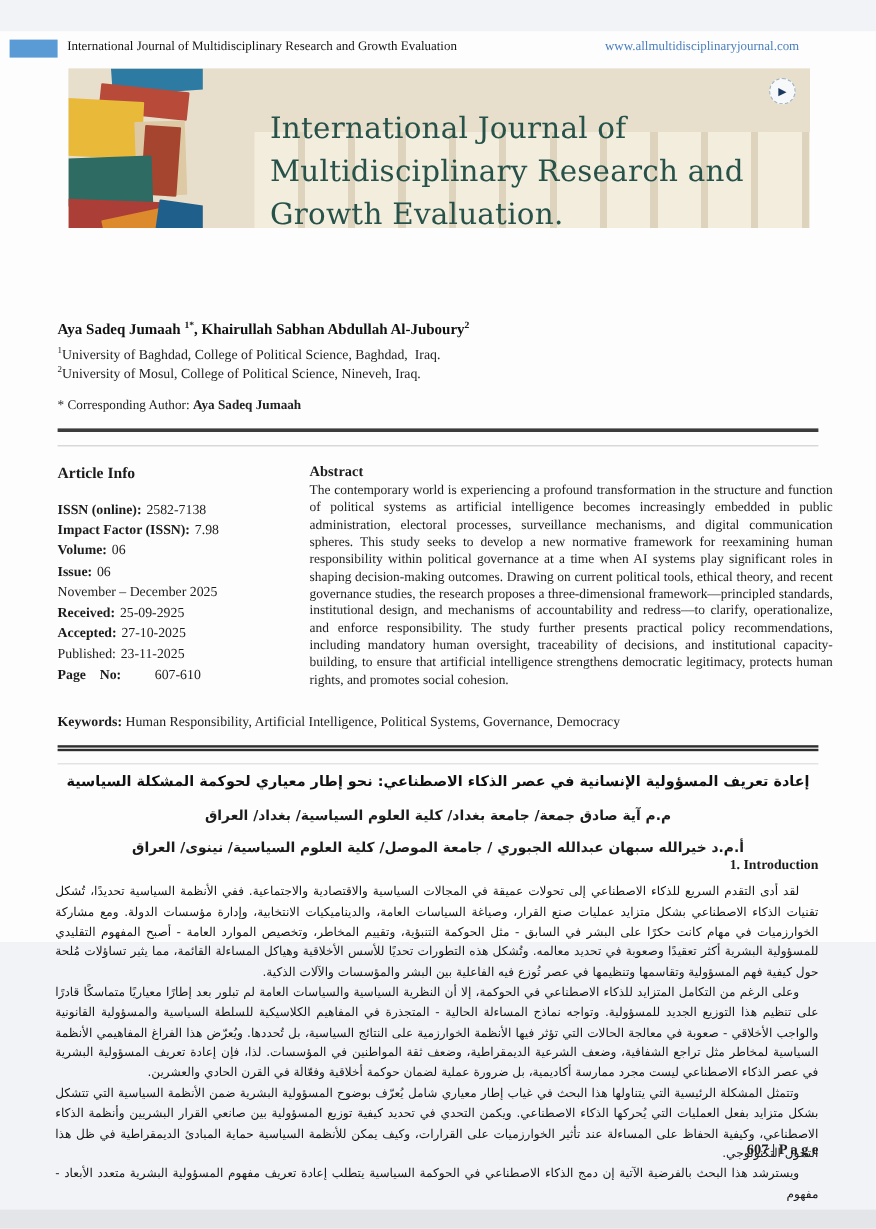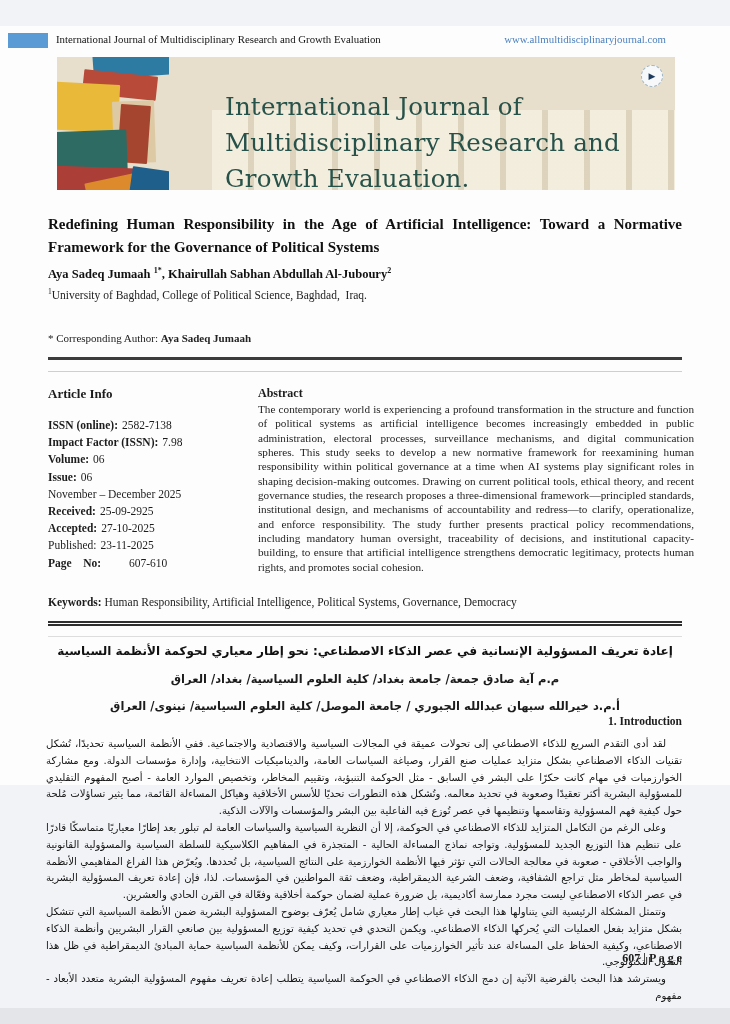--- a/index.html
+++ b/index.html
@@ -97,25 +97,25 @@
       <div class="bk bk5"></div>
       <div class="bk bk6"></div>
       <div class="bk bk7"></div>
       <div class="bk bk8"></div>
       <div class="bk bk9"></div>
     </div>
     <div class="banner-title">International Journal of Multidisciplinary Research and Growth Evaluation.</div>
     <div class="logo-circle">▶</div>
   </div>
 
-  <div class="art-title">Redefining Human Responsibility in the Age of Artificial Intelligence: Toward a Normative Framework for the Governance of Political Systems</div>
   <div class="authors">
     <span>Aya Sadeq Jumaah </span><sup>1*</sup><span>,&nbsp;</span><span>Khairullah Sabhan Abdullah Al-Juboury</span><sup>2</sup>
   </div>
   <div class="affil aff1"><sup>1</sup><span>University of Baghdad, College of Political Science, Baghdad,&nbsp; Iraq.</span></div>
+  <div class="affil aff2"><sup>2</sup><span>University of Mosul, College of Political Science, Nineveh, Iraq.</span></div>
   <div class="corr"><span>* Corresponding Author: </span><b>Aya Sadeq Jumaah</b></div>
 
   <div class="rule-thick"></div>
   <div class="rule-thin"></div>
 
   <div class="info-head">Article Info</div>
   <div class="info-rows">
     <div class="info-row"><span class="il b">ISSN (online):</span><span class="iv">2582-7138</span></div>
     <div class="info-row"><span class="il b">Impact Factor (ISSN):</span><span class="iv">7.98</span></div>
     <div class="info-row"><span class="il b">Volume:</span><span class="iv">06</span></div>
@@ -128,21 +128,21 @@
   </div>
 
   <div class="abs-head">Abstract</div>
   <div class="abs-text">The contemporary world is experiencing a profound transformation in the structure and function of political systems as artificial intelligence becomes increasingly embedded in public administration, electoral processes, surveillance mechanisms, and digital communication spheres. This study seeks to develop a new normative framework for reexamining human responsibility within political governance at a time when AI systems play significant roles in shaping decision-making outcomes. Drawing on current political tools, ethical theory, and recent governance studies, the research proposes a three-dimensional framework—principled standards, institutional design, and mechanisms of accountability and redress—to clarify, operationalize, and enforce responsibility. The study further presents practical policy recommendations, including mandatory human oversight, traceability of decisions, and institutional capacity-building, to ensure that artificial intelligence strengthens democratic legitimacy, protects human rights, and promotes social cohesion.</div>
 
   <div class="keywords"><span class="kl">Keywords:</span><span> Human Responsibility, Artificial Intelligence, Political Systems, Governance, Democracy</span></div>
 
   <div class="rule-double"></div>
   <div class="rule-faint"></div>
 
-  <div class="ar ar-title">إعادة تعريف المسؤولية الإنسانية في عصر الذكاء الاصطناعي: نحو إطار معياري لحوكمة الأنظمة السياسية</div>
+  <div class="ar ar-title">إعادة تعريف المسؤولية الإنسانية في عصر الذكاء الاصطناعي: نحو إطار معياري لحوكمة المشكلة السياسية</div>
   <div class="ar ar-a1">م.م آية صادق جمعة/ جامعة بغداد/ كلية العلوم السياسية/ بغداد/ العراق</div>
   <div class="ar ar-a2">أ.م.د خيرالله سبهان عبدالله الجبوري / جامعة الموصل/ كلية العلوم السياسية/ نينوى/ العراق</div>
   <div class="intro-head">1. Introduction</div>
   <div class="ar ar-body">
     <p>لقد أدى التقدم السريع للذكاء الاصطناعي إلى تحولات عميقة في المجالات السياسية والاقتصادية والاجتماعية. ففي الأنظمة السياسية تحديدًا، تُشكل تقنيات الذكاء الاصطناعي بشكل متزايد عمليات صنع القرار، وصياغة السياسات العامة، والديناميكيات الانتخابية، وإدارة مؤسسات الدولة. ومع مشاركة الخوارزميات في مهام كانت حكرًا على البشر في السابق - مثل الحوكمة التنبؤية، وتقييم المخاطر، وتخصيص الموارد العامة - أصبح المفهوم التقليدي للمسؤولية البشرية أكثر تعقيدًا وصعوبة في تحديد معالمه. وتُشكل هذه التطورات تحديًا للأسس الأخلاقية وهياكل المساءلة القائمة، مما يثير تساؤلات مُلحة حول كيفية فهم المسؤولية وتقاسمها وتنظيمها في عصر تُوزع فيه الفاعلية بين البشر والمؤسسات والآلات الذكية.</p>
     <p>وعلى الرغم من التكامل المتزايد للذكاء الاصطناعي في الحوكمة، إلا أن النظرية السياسية والسياسات العامة لم تبلور بعد إطارًا معياريًا متماسكًا قادرًا على تنظيم هذا التوزيع الجديد للمسؤولية. وتواجه نماذج المساءلة الحالية - المتجذرة في المفاهيم الكلاسيكية للسلطة السياسية والمسؤولية القانونية والواجب الأخلاقي - صعوبة في معالجة الحالات التي تؤثر فيها الأنظمة الخوارزمية على النتائج السياسية، بل تُحددها. ويُعرّض هذا الفراغ المفاهيمي الأنظمة السياسية لمخاطر مثل تراجع الشفافية، وضعف الشرعية الديمقراطية، وضعف ثقة المواطنين في المؤسسات. لذا، فإن إعادة تعريف المسؤولية البشرية في عصر الذكاء الاصطناعي ليست مجرد ممارسة أكاديمية، بل ضرورة عملية لضمان حوكمة أخلاقية وفعّالة في القرن الحادي والعشرين.</p>
     <p>وتتمثل المشكلة الرئيسية التي يتناولها هذا البحث في غياب إطار معياري شامل يُعرّف بوضوح المسؤولية البشرية ضمن الأنظمة السياسية التي تتشكل بشكل متزايد بفعل العمليات التي يُحركها الذكاء الاصطناعي. ويكمن التحدي في تحديد كيفية توزيع المسؤولية بين صانعي القرار البشريين وأنظمة الذكاء الاصطناعي، وكيفية الحفاظ على المساءلة عند تأثير الخوارزميات على القرارات، وكيف يمكن للأنظمة السياسية حماية المبادئ الديمقراطية في ظل هذا التحول التكنولوجي.</p>
     <p>ويسترشد هذا البحث بالفرضية الآتية إن دمج الذكاء الاصطناعي في الحوكمة السياسية يتطلب إعادة تعريف مفهوم المسؤولية البشرية متعدد الأبعاد - مفهوم</p>
   </div>
 

